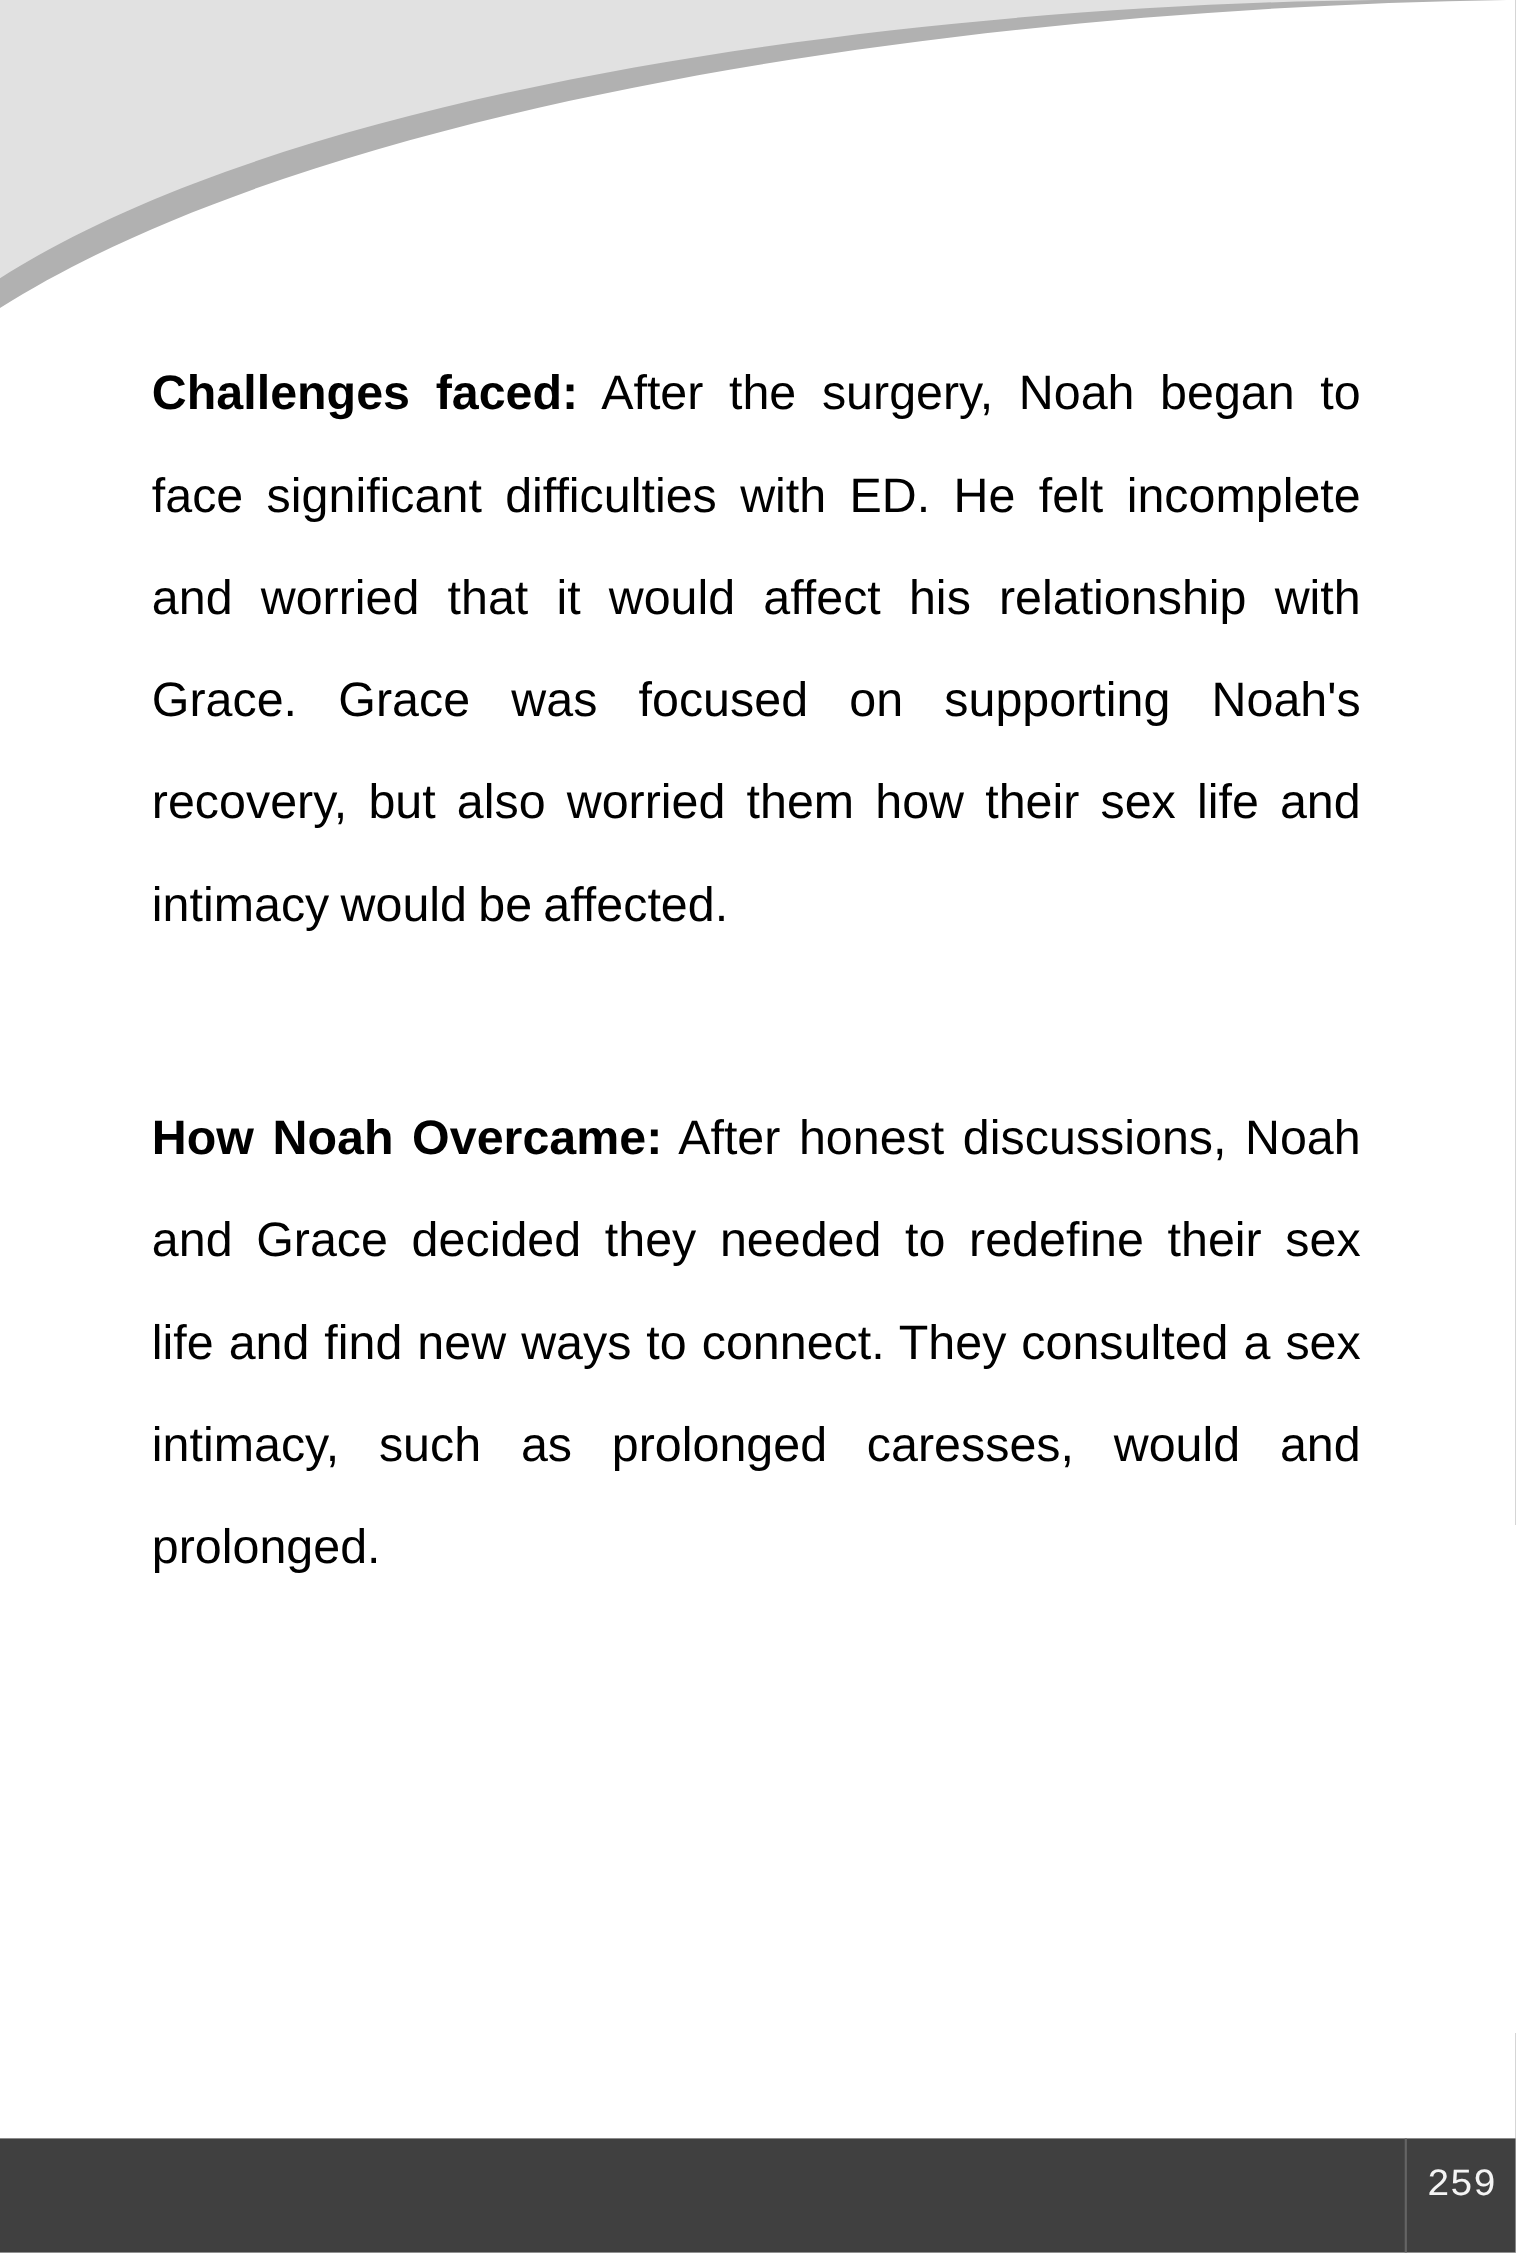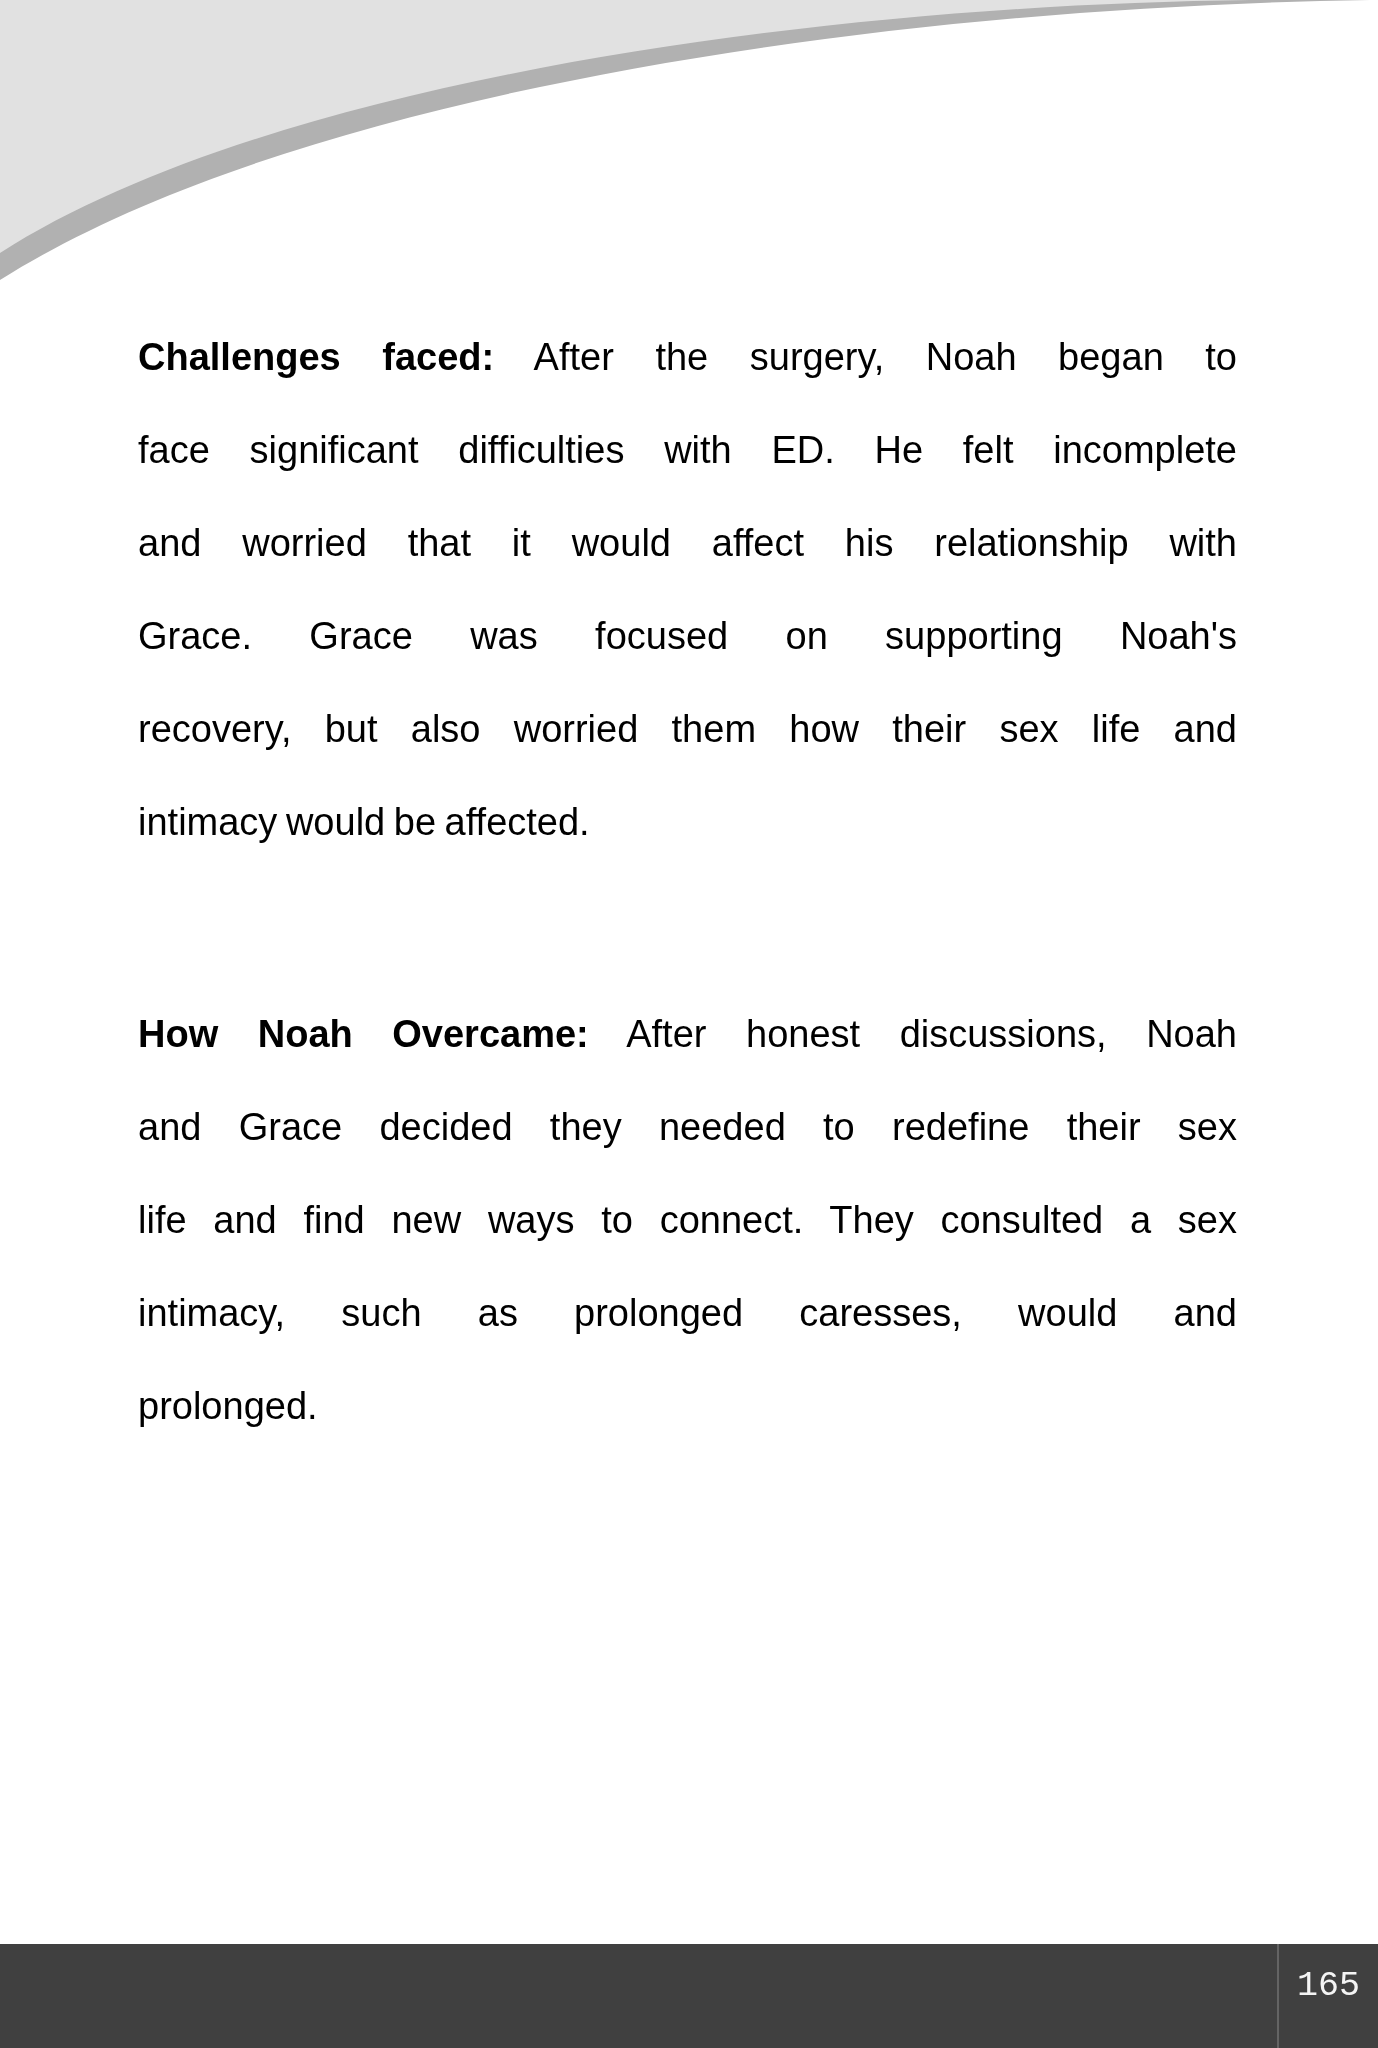--- a/index.html
+++ b/index.html
@@ -15,21 +15,21 @@
     display:block;pointer-events:none;
   }
   .content{position:absolute;left:138px;width:1099px;color:#000;}
   .para-1{top:311px;}
   .para-2{top:988px;}
   .line{
     display:block;
     height:93px;
     line-height:93px;
     overflow:hidden;
-    font-size:38px;
+    font-size:44px;
     word-spacing:-2px;
     text-align:justify;
     text-align-last:justify;
     white-space:normal;
   }
   .line.j::after{content:"";display:inline-block;width:100%;height:0;}
   .line.flush{text-align:left;text-align-last:left;}
   .line b{font-weight:bold;}
   .footer{
     position:absolute;left:0;top:1944px;width:1378px;height:104px;
@@ -65,16 +65,16 @@
   <div class="content para-2">
       <div class="line j"><b>How Noah Overcame:</b> After honest discussions, Noah</div>
       <div class="line j">and Grace decided they needed to redefine their sex</div>
       <div class="line j">life and find new ways to connect. They consulted a sex</div>
       <div class="line j">intimacy, such as prolonged caresses, would and</div>
       <div class="line flush">prolonged.</div>
     </div>
 
   <div class="footer" style="background: rgb(64, 64, 64);">
     <div class="footer-sep" style="background: rgb(100, 100, 100);"></div>
-    <div class="page-num" style="color: rgb(244, 244, 244);">165</div>
+    <div class="page-num" style="color: rgb(244, 244, 244);">259</div>
   </div>
 
 </div>
 
 </body></html>

